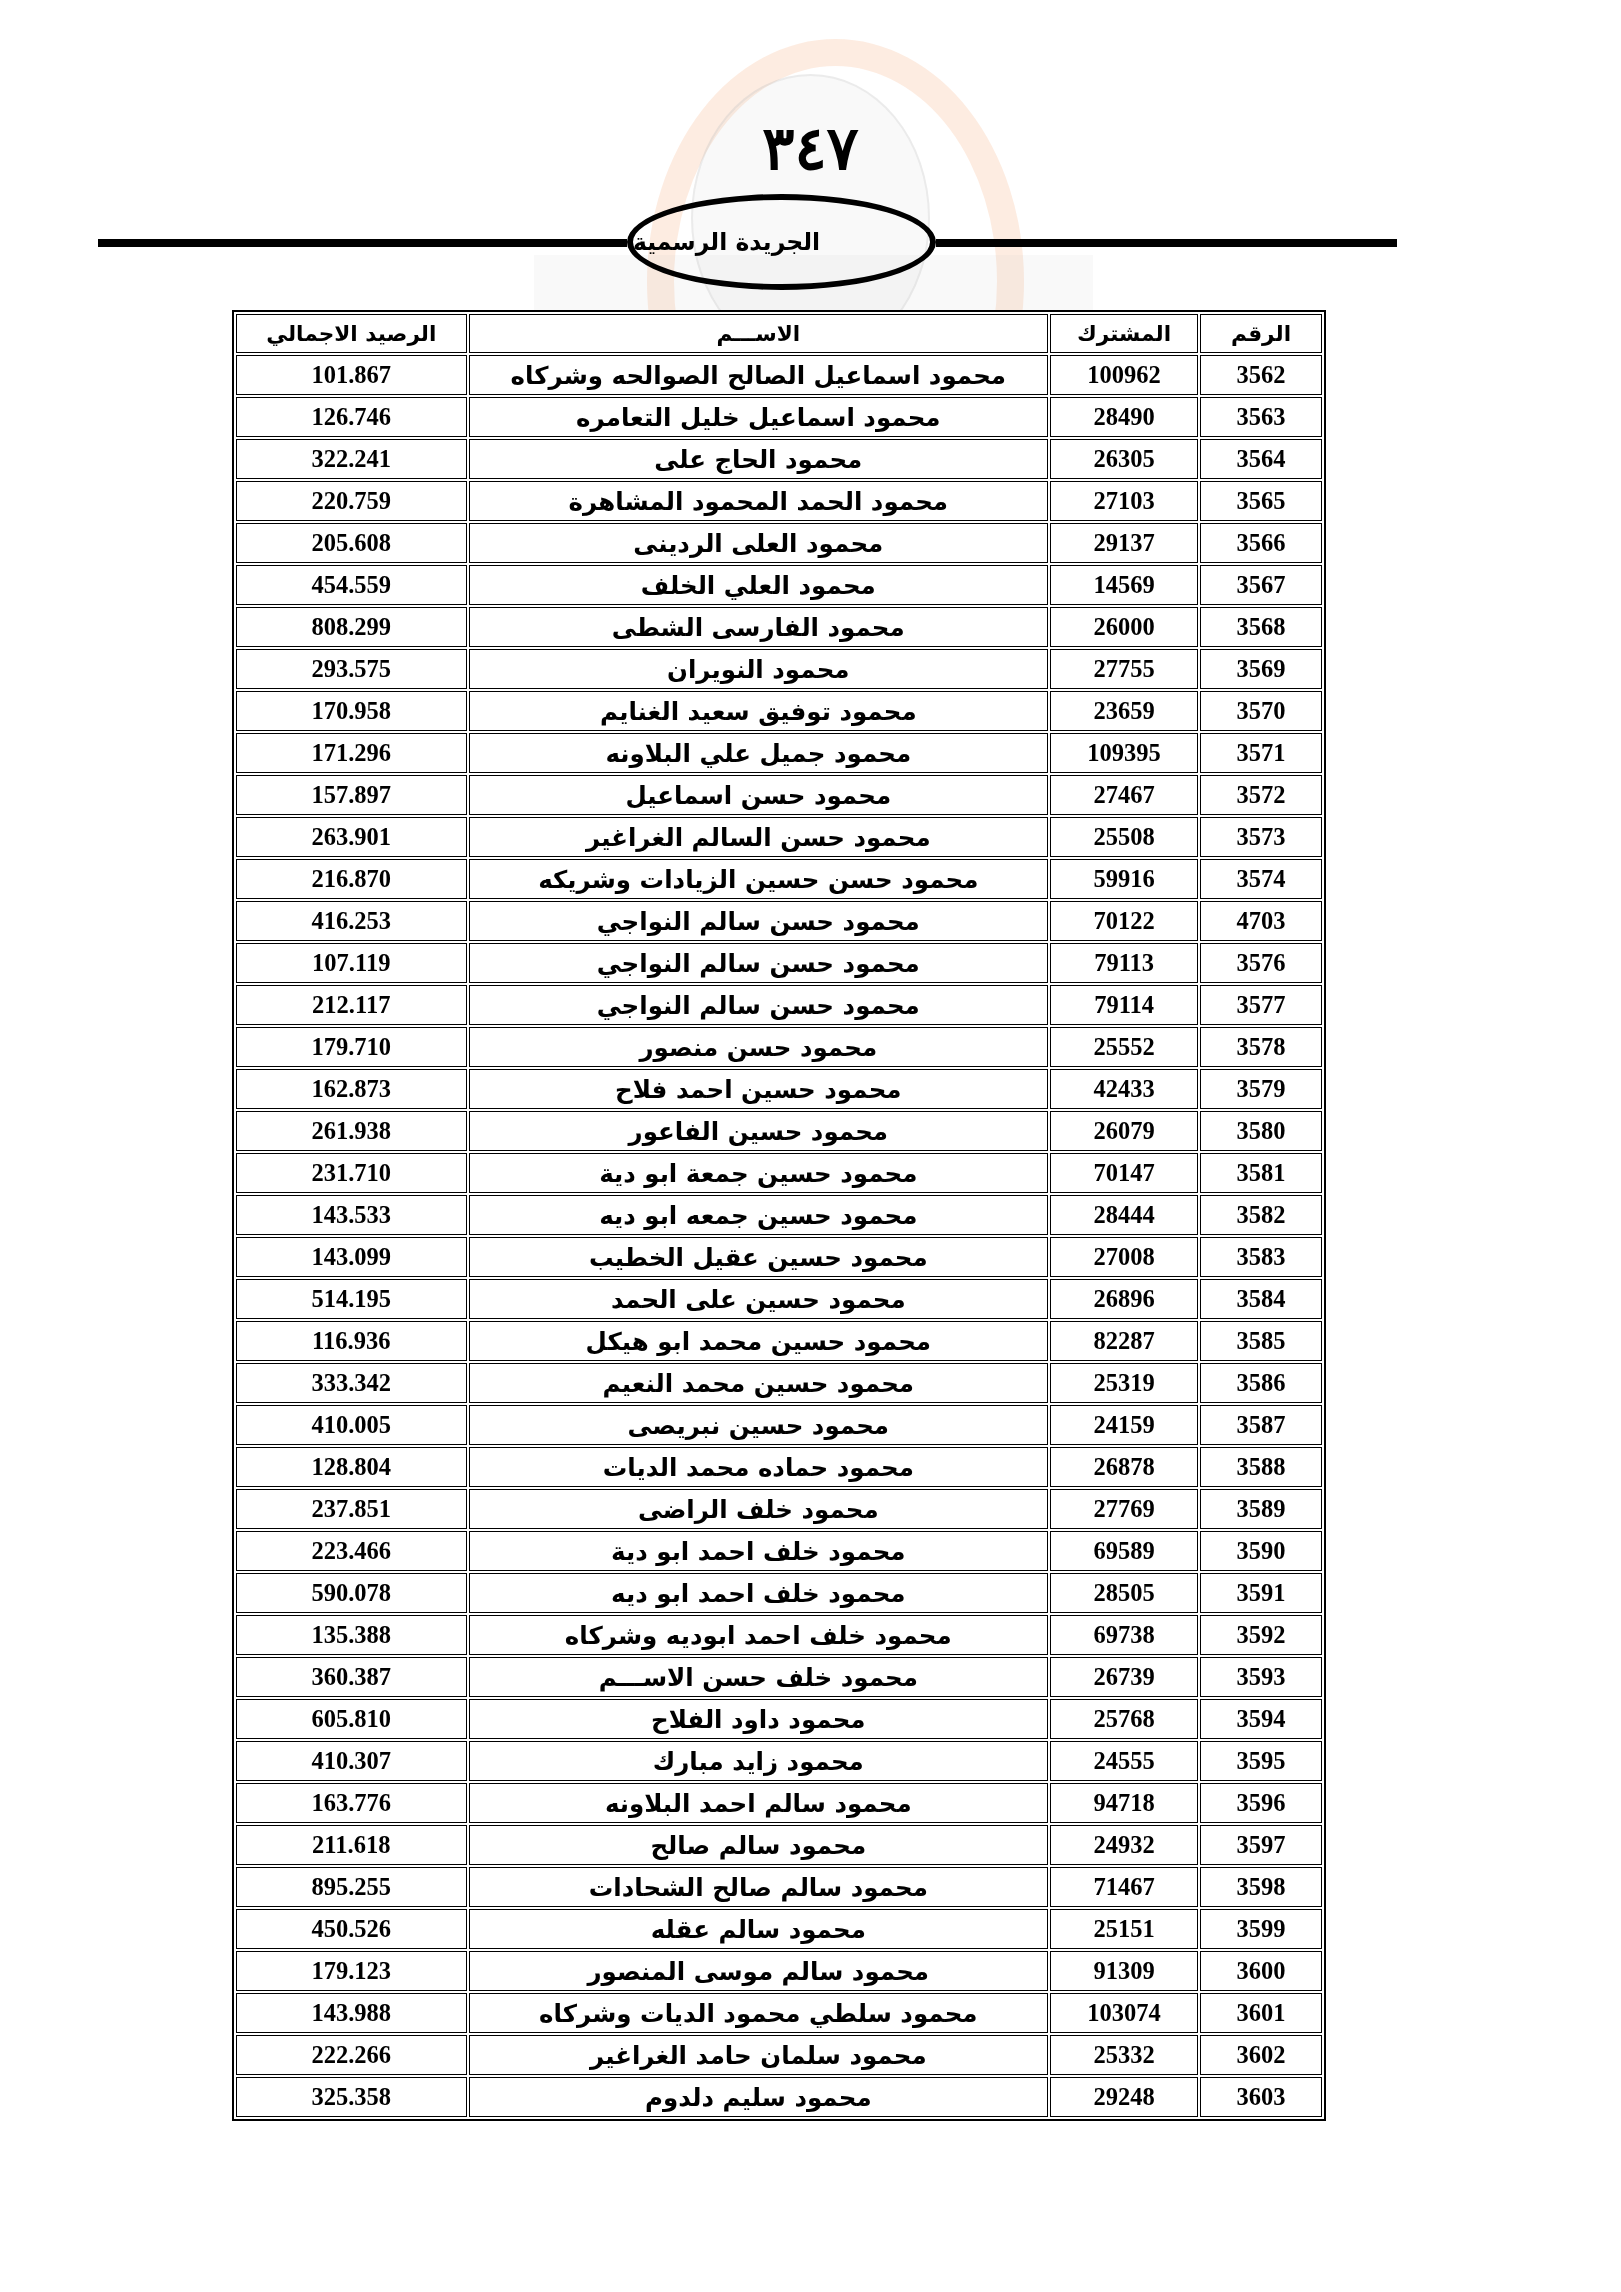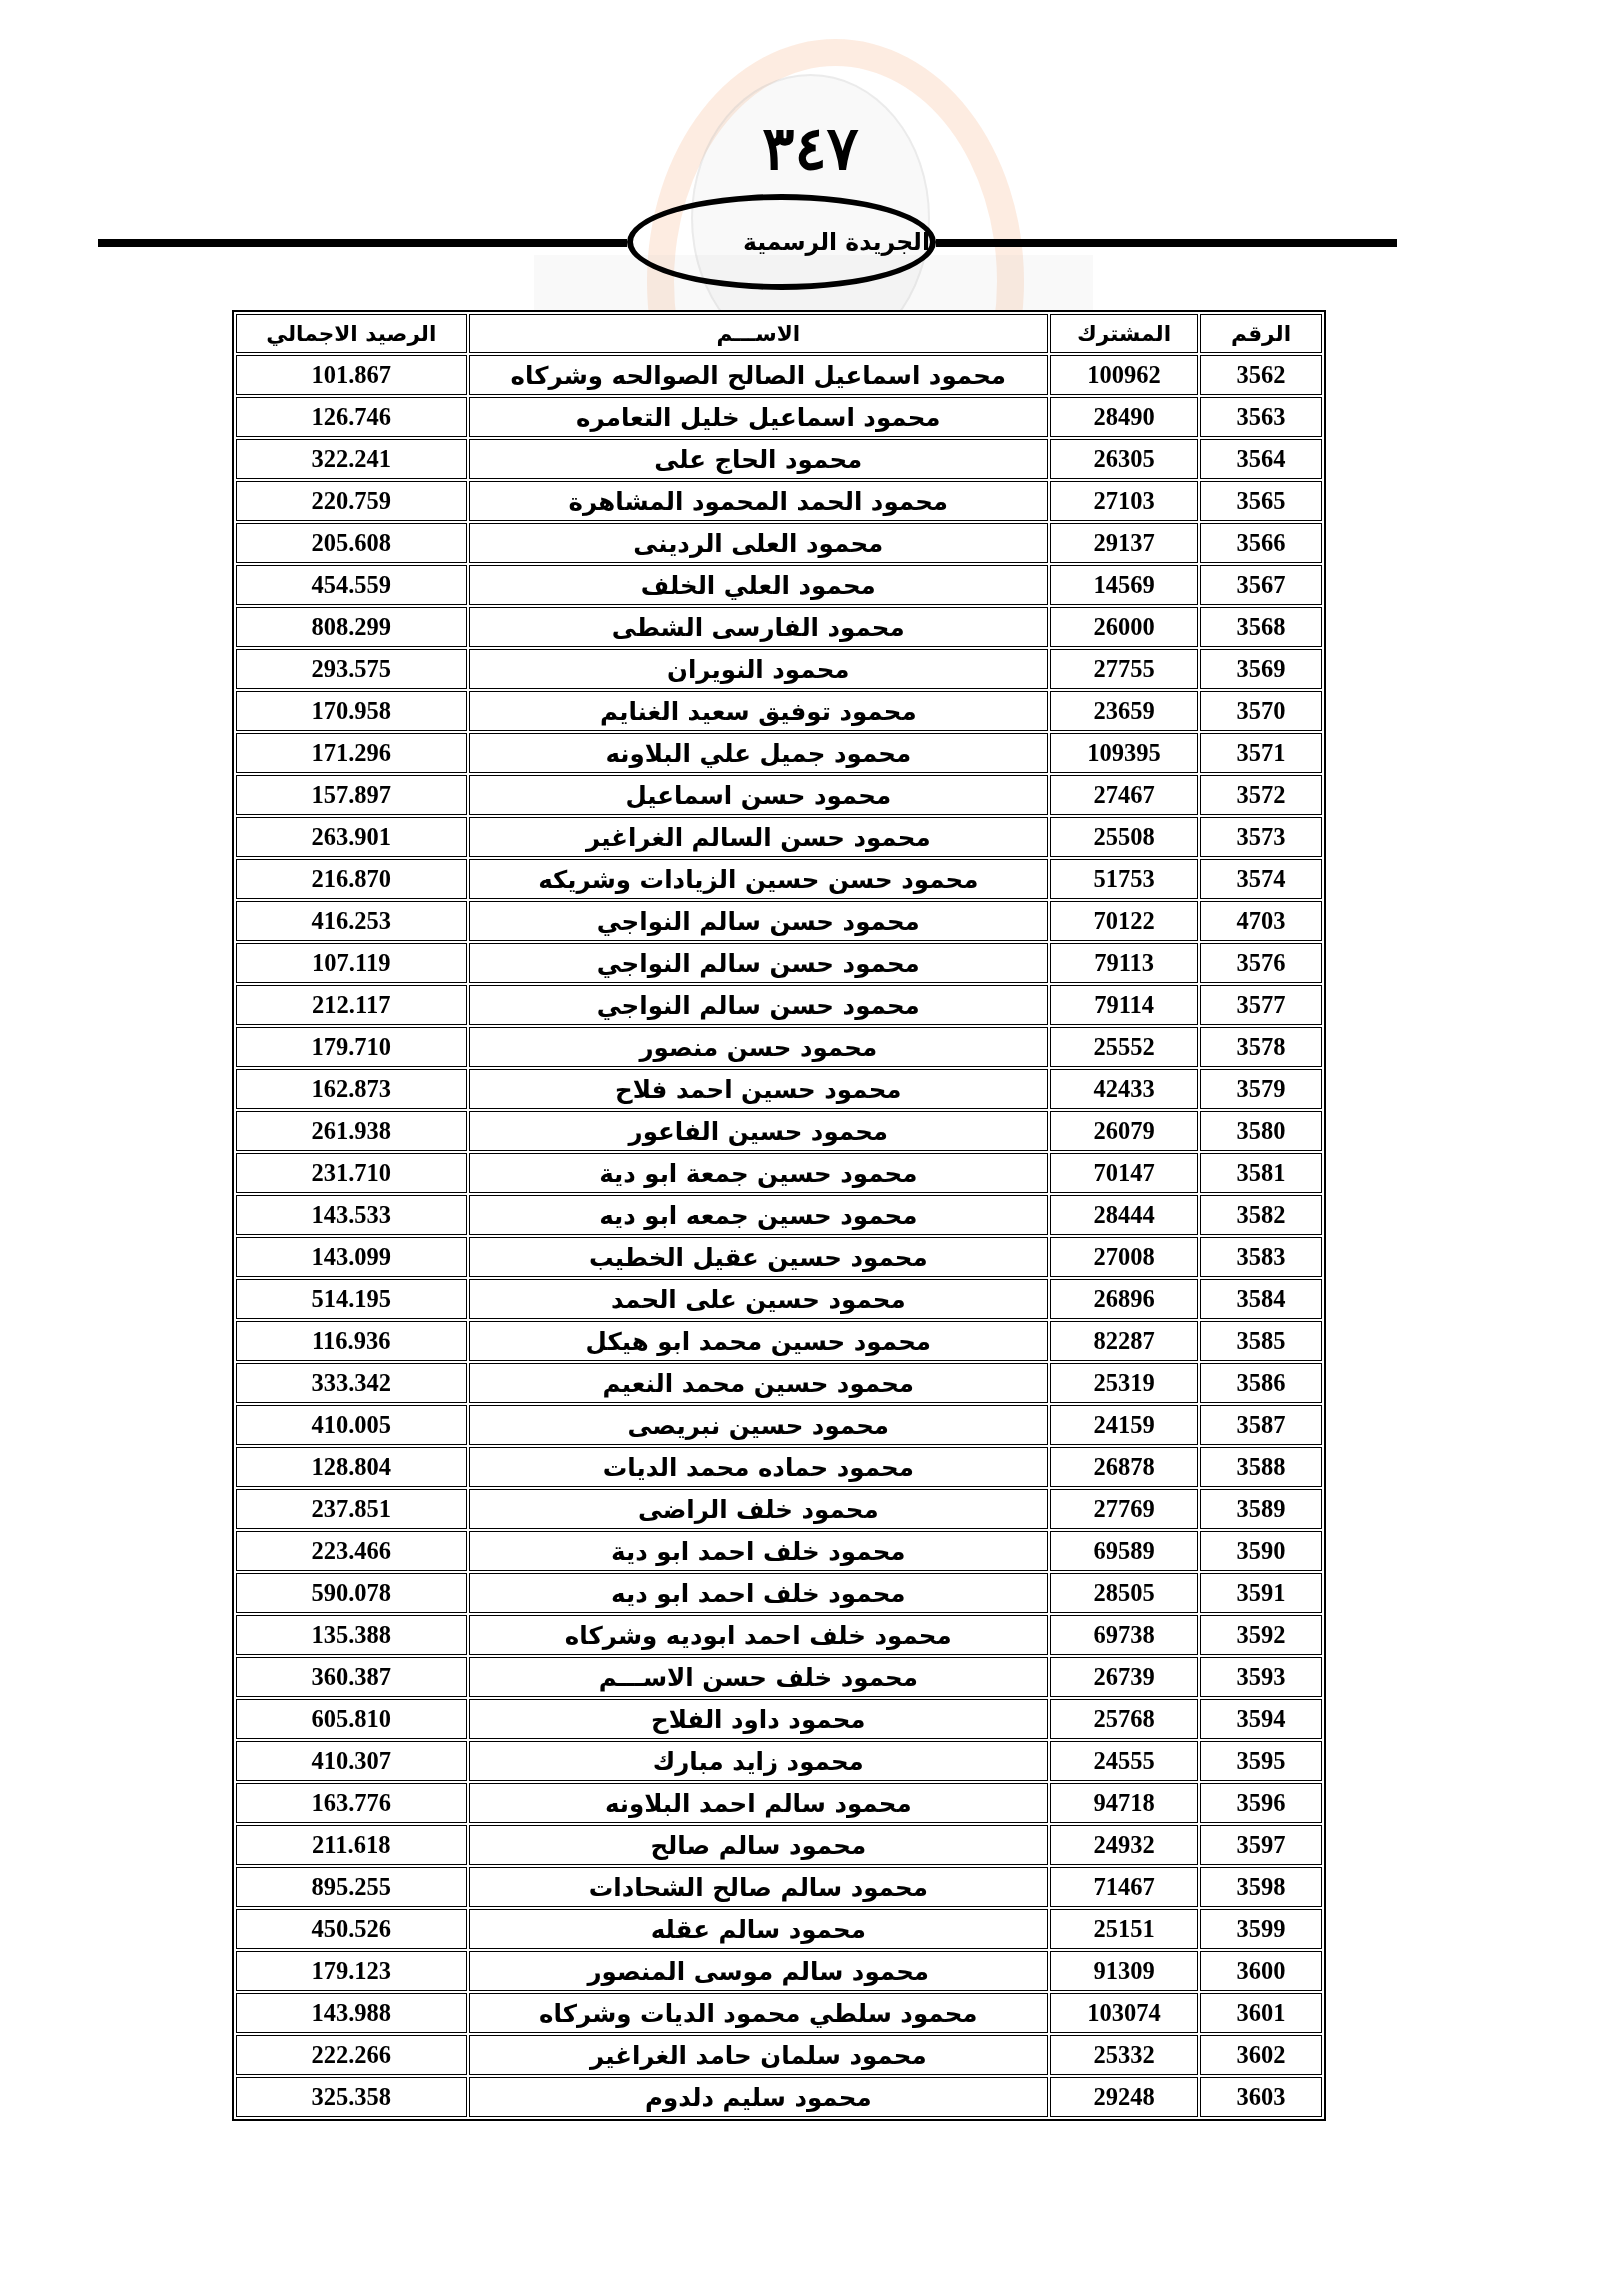--- a/index.html
+++ b/index.html
@@ -18,21 +18,21 @@
     position: absolute; top: 118px; left: 0; width: 1621px; text-align: center;
     font-family: "DejaVu Serif", "Liberation Serif", serif;
     font-size: 60px; font-weight: bold; line-height: 1; letter-spacing: 2px;
   }
   .rule { position: absolute; top: 239px; height: 7.8px; background: #000; }
   .rule-left { left: 98px; width: 529px; }
   .rule-right { left: 936px; width: 461px; }
   .oval {
     position: absolute; left: 627px; top: 194px; width: 309px; height: 96px;
     border: 6.9px solid #000; border-radius: 50%; box-sizing: border-box;
-    display: flex; align-items: center; justify-content: flex-end; background: transparent;
+    display: flex; align-items: center; justify-content: flex-start; background: transparent;
   }
   .oval span { font-size: 23.5px; font-weight: bold; direction: rtl; }
 
   table.ledger {
     position: absolute; left: 232px; top: 310px; width: 1094px;
     border-collapse: separate; border-spacing: 2px;
     border: 2px solid #000; direction: rtl;
     background: #fff;
   }
   table.ledger th, table.ledger td {
@@ -161,21 +161,21 @@
         <td class="bal">157.897</td>
       </tr>
       <tr>
         <td class="num">3573</td>
         <td class="sub">25508</td>
         <td class="name">محمود حسن السالم الغراغير</td>
         <td class="bal">263.901</td>
       </tr>
       <tr>
         <td class="num">3574</td>
-        <td class="sub">51753</td>
+        <td class="sub">59916</td>
         <td class="name">محمود حسن حسين الزيادات وشريكه</td>
         <td class="bal">216.870</td>
       </tr>
       <tr>
         <td class="num">4703</td>
         <td class="sub">70122</td>
         <td class="name">محمود حسن سالم النواجي</td>
         <td class="bal">416.253</td>
       </tr>
       <tr>

